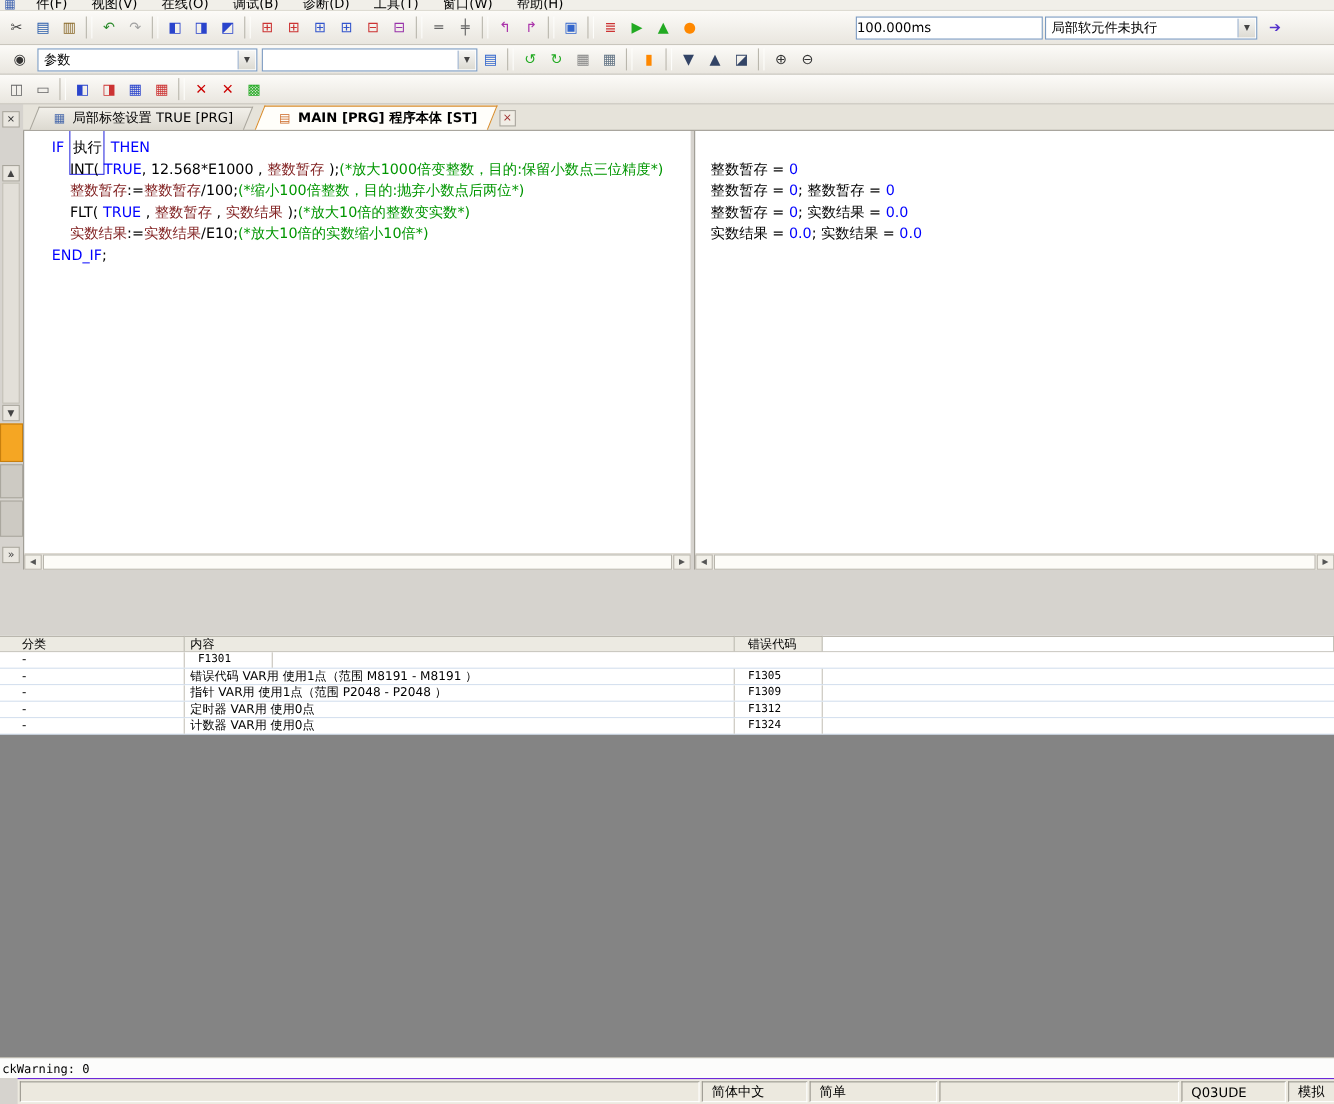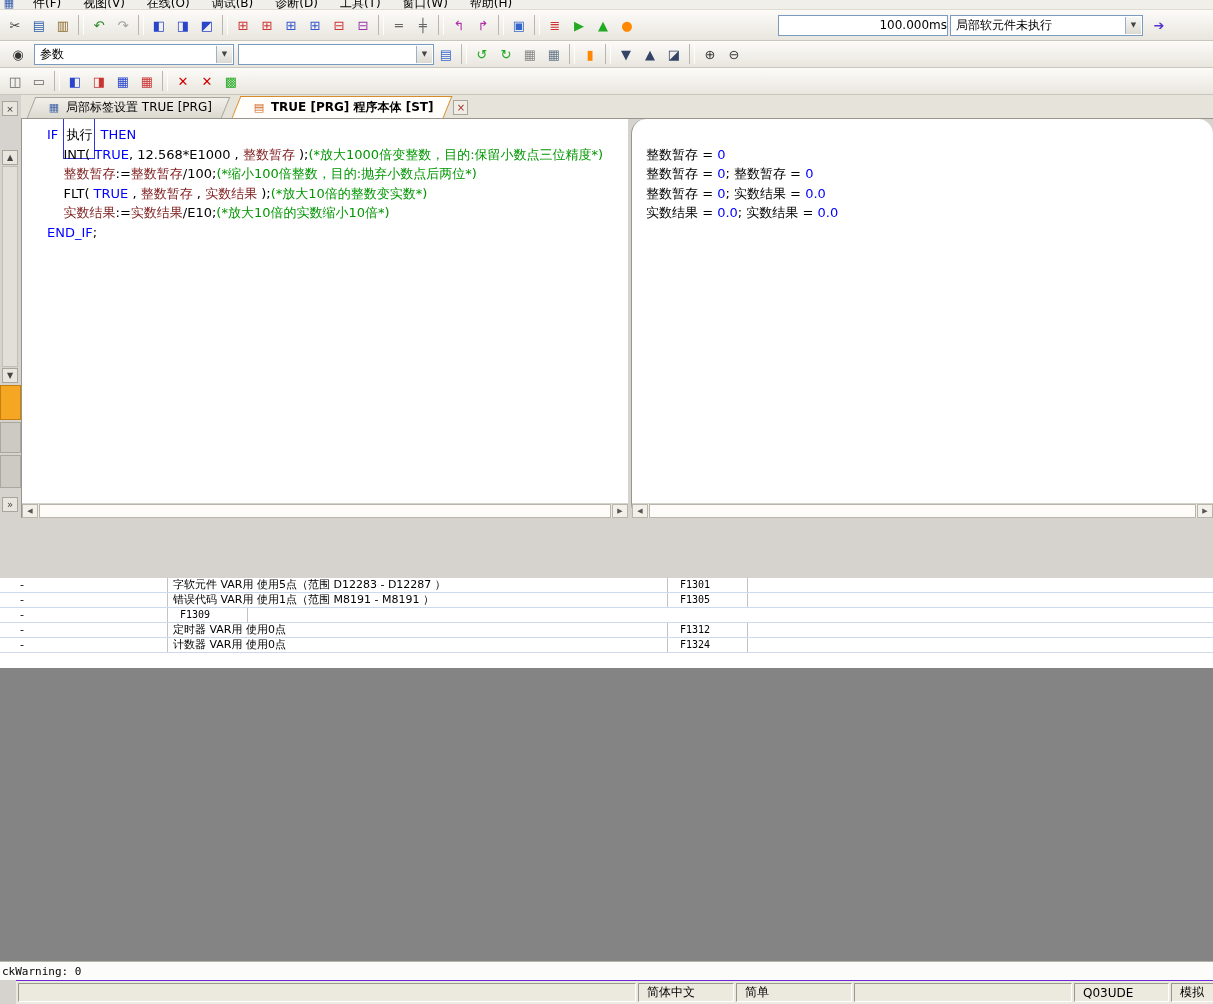--- a/index.html
+++ b/index.html
@@ -13,21 +13,21 @@
   .menu-item{padding:2px 11px;font-size:12px;white-space:nowrap;}
 
   
   .tbar{position:absolute;left:0;width:100%;background:linear-gradient(#fcfbf8,#e9e6df);border-bottom:1px solid #c9c6bd;display:flex;align-items:center;}
   #tb2{top:10px;height:31px;padding-left:3px;}
   #tb3{top:41px;height:27px;padding-left:6px;}
   #tb4{top:68px;height:27px;padding-left:3px;}
   .iconrun{display:flex;align-items:center;}
   .ticon{width:22px;height:20px;display:inline-flex;align-items:center;justify-content:center;font-size:13px;margin:0 1px;border:1px solid transparent;border-radius:2px;cursor:default;}
   .grip{width:6px;height:20px;margin:0 3px;border-left:1px solid #b9b6ac;border-right:1px solid #fdfdfb;}
-  .scan-field{width:170px;height:21px;border:1px solid #7a9ac0;background:#fff;text-align:right;font-size:12px;font-family:"DejaVu Sans","Liberation Sans",sans-serif;margin-left:auto;}
+  .scan-field{width:170px;height:21px;border:1px solid #7a9ac0;background:#fff;text-align:left;font-size:12px;font-family:"DejaVu Sans","Liberation Sans",sans-serif;margin-left:auto;}
   .combo{height:21px;background:#fff;border:1px solid #7a9ac0;display:flex;align-items:center;position:relative;padding:0 20px 0 5px;font-size:12px;white-space:nowrap;overflow:hidden;}
   .combo .arr{position:absolute;right:1px;top:1px;bottom:1px;width:16px;background:linear-gradient(#f7f7f5,#dcdad2);border-left:1px solid #9ab0cc;display:flex;align-items:center;justify-content:center;font-size:7px;color:#444;}
   .combo.device{width:193px;margin-left:2px;}
   .combo.window{width:200px;margin-left:4px;}
   .combo.second{width:196px;margin-left:4px;}
   .endicon{margin:0 42px 0 4px;}
 
   
   .tabbar{position:absolute;left:21px;top:95px;right:0;height:24px;background:#e6e3da;display:flex;align-items:flex-end;border-bottom:1px solid #98958c;}
   .tab{position:relative;height:21px;display:flex;align-items:center;padding:0 14px 0 16px;margin-left:10px;z-index:1;white-space:nowrap;font-size:12px;cursor:default;}
@@ -48,21 +48,21 @@
   .dock-track{position:absolute;left:2px;top:71px;width:16px;height:201px;background:#e2dfd8;border:1px solid #c2bfb6;}
   .dock-swatch{position:absolute;left:0;width:21px;cursor:default;}
   .swatch-orange{top:290px;height:35px;background:#f5a623;border:1px solid #c77f0e;}
   .swatch-gray1{top:327px;height:31px;background:#cdcac3;border:1px solid #aaa79e;}
   .swatch-gray2{top:360px;height:33px;background:#cdcac3;border:1px solid #aaa79e;}
   .dock-overflow{top:402px;left:2px;font-size:10px;}
 
   
   .pane{position:absolute;top:119px;height:399px;background:#fff;border-left:1px solid #98958c;}
   #pane-left{left:21px;width:607px;}
-  #pane-right{left:631px;width:582px;border-radius:15px;}
+  #pane-right{left:631px;width:582px;}
   .splitter{position:absolute;left:628px;top:119px;width:3px;height:399px;background:#d6d3ce;}
   .code{position:absolute;left:0;right:0;top:0;bottom:15px;overflow:hidden;padding:6px 0 0 25px;font-size:13px;line-height:19.5px;white-space:pre;cursor:text;}
   #monitor-pane{padding-left:14px;}
   .ln{height:19.5px;}
   .c-kw{color:#0000ff;}
   .c-var{color:#7f1d1d;}
   .c-cmt{color:#009600;}
   .c-txt{color:#000000;}
   .c-val{color:#0000ff;}
   .boxed{border:1px solid #3333e0;padding:16px 2px;margin:0 1px;}
@@ -224,21 +224,21 @@
     <span class="dock-btn dock-overflow">»</span>
   </div>
 
   <div class="tabbar">
     <div class="tab">
       <span class="tabicon t1">▦</span>
       <span class="tablabel">局部标签设置 TRUE [PRG]</span>
     </div>
     <div class="tab active">
       <span class="tabicon t2">▤</span>
-      <span class="tablabel">TRUE [PRG] 程序本体 [ST]</span>
+      <span class="tablabel">MAIN [PRG] 程序本体 [ST]</span>
     </div>
     <span class="tabclose">×</span>
   </div>
 
   <div class="pane" id="pane-left">
     <div class="code" id="code-pane"><div class="ln"><span class="c-kw">IF </span><span class="c-txt boxed">执行</span><span class="c-txt"> </span><span class="c-kw">THEN</span></div><div class="ln"><span class="c-txt">    INT( </span><span class="c-kw">TRUE</span><span class="c-txt">, 12.568*E1000 , </span><span class="c-var">整数暂存</span><span class="c-txt"> );</span><span class="c-cmt">(*放大1000倍变整数，目的:保留小数点三位精度*)</span></div><div class="ln"><span class="c-txt">    </span><span class="c-var">整数暂存</span><span class="c-txt">:=</span><span class="c-var">整数暂存</span><span class="c-txt">/100;</span><span class="c-cmt">(*缩小100倍整数，目的:抛弃小数点后两位*)</span></div><div class="ln"><span class="c-txt">    FLT( </span><span class="c-kw">TRUE</span><span class="c-txt"> , </span><span class="c-var">整数暂存</span><span class="c-txt"> , </span><span class="c-var">实数结果</span><span class="c-txt"> );</span><span class="c-cmt">(*放大10倍的整数变实数*)</span></div><div class="ln"><span class="c-txt">    </span><span class="c-var">实数结果</span><span class="c-txt">:=</span><span class="c-var">实数结果</span><span class="c-txt">/E10;</span><span class="c-cmt">(*放大10倍的实数缩小10倍*)</span></div><div class="ln"><span class="c-kw">END_IF</span><span class="c-txt">;</span></div></div>
     <div class="hscroll">
       <span class="sbtn">◀</span>
       <span class="sthumb"></span>
       <span class="sbtn">▶</span>
@@ -252,35 +252,41 @@
     <div class="hscroll">
       <span class="sbtn">◀</span>
       <span class="sthumb"></span>
       <span class="sbtn">▶</span>
     </div>
   </div>
 
   <div class="midgap"></div>
 
   <div class="outpanel">
+    <div class="trow thead">
+      <div class="tc c1" style="padding-left:20px">分类</div>
+      <div class="tc c2">内容</div>
+      <div class="tc c3" style="font-family:inherit;font-size:11px">错误代码</div>
+      <div class="tc c4"></div>
+    </div>
     <div id="table-body">
         <div class="trow">
           <div class="tc c1">-</div>
-          <div class="tc c2">字软元件 VAR用 使用5点（范围 D12283 - D12287 ）</div>
           <div class="tc c3">F1301</div>
           <div class="tc c4"></div>
         </div>
         <div class="trow">
           <div class="tc c1">-</div>
           <div class="tc c2">错误代码 VAR用 使用1点（范围 M8191 - M8191 ）</div>
           <div class="tc c3">F1305</div>
           <div class="tc c4"></div>
         </div>
         <div class="trow">
           <div class="tc c1">-</div>
+          <div class="tc c2">指针 VAR用 使用1点（范围 P2048 - P2048 ）</div>
           <div class="tc c3">F1309</div>
           <div class="tc c4"></div>
         </div>
         <div class="trow">
           <div class="tc c1">-</div>
           <div class="tc c2">定时器 VAR用 使用0点</div>
           <div class="tc c3">F1312</div>
           <div class="tc c4"></div>
         </div>
         <div class="trow">

